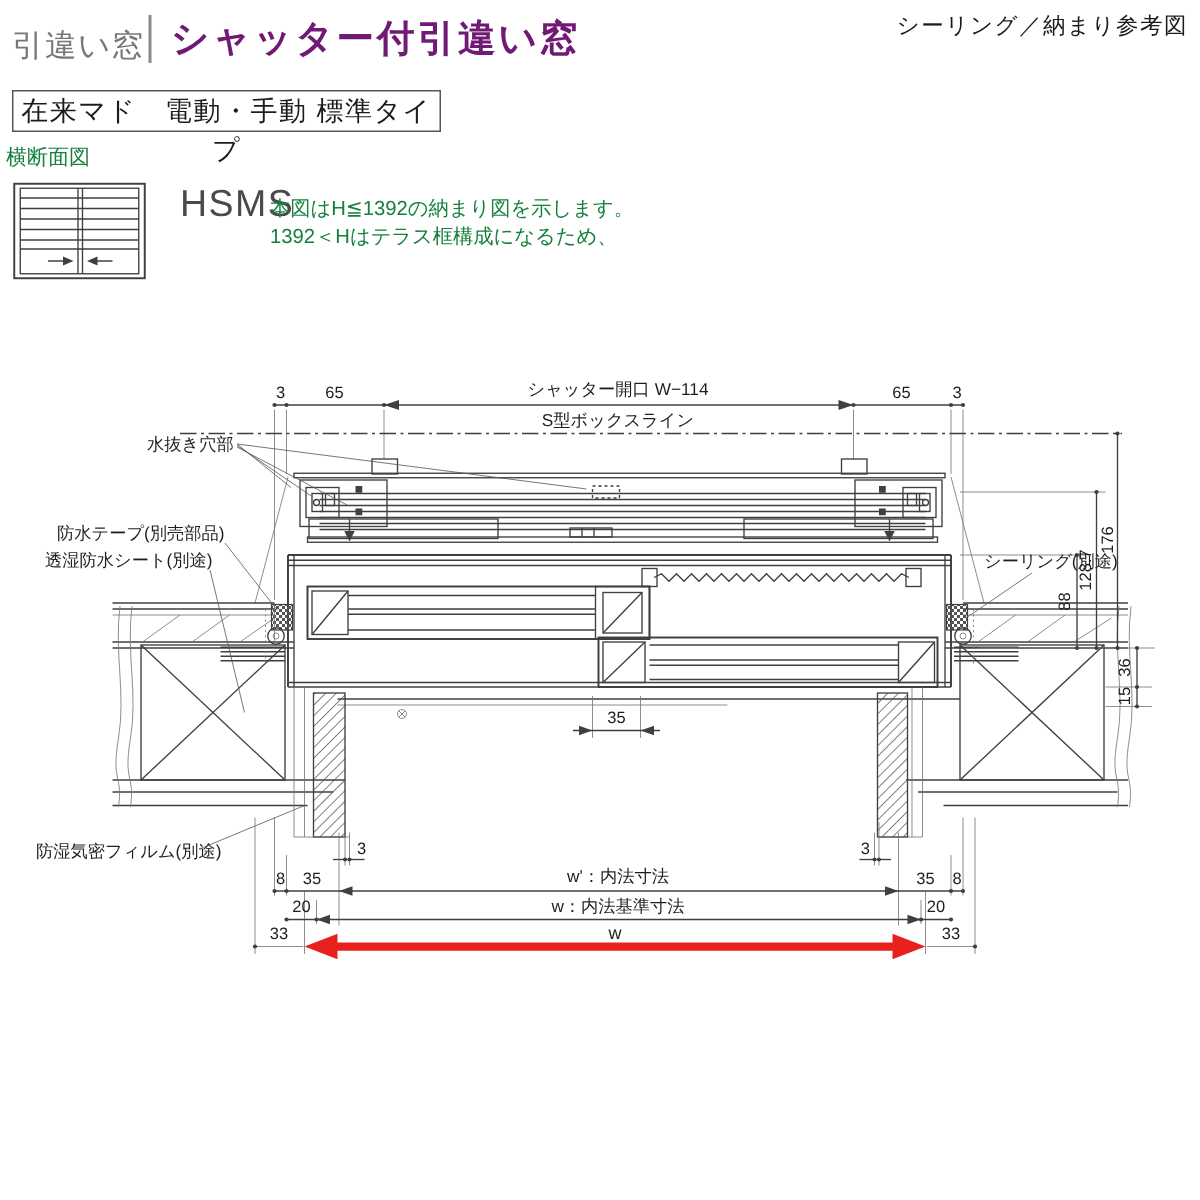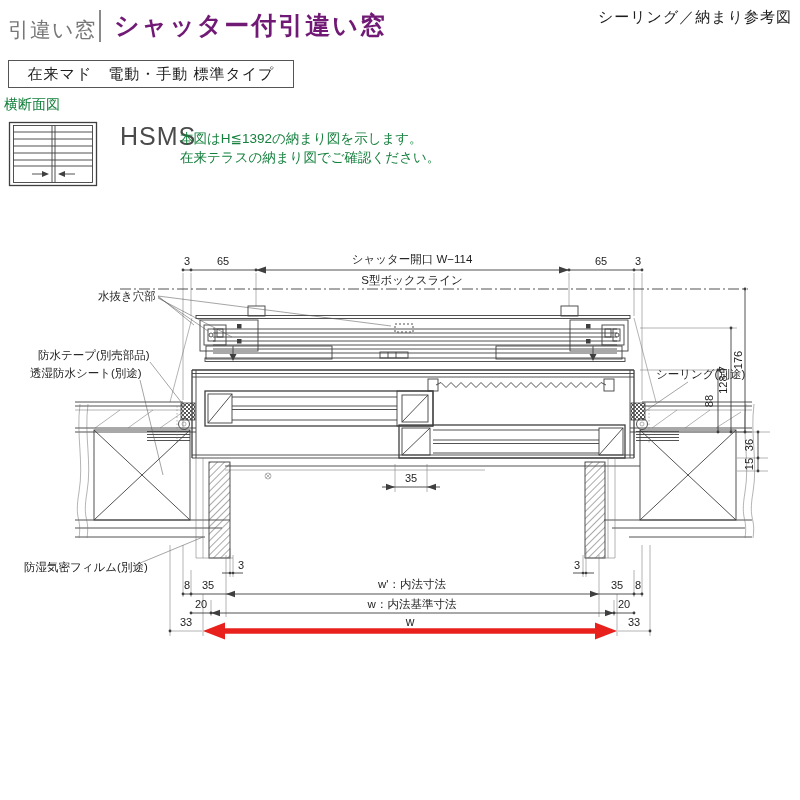--- a/index.html
+++ b/index.html
@@ -6,21 +6,21 @@
   body{
     width:800px;height:800px;background:#ffffff;position:relative;overflow:hidden;
     font-family:"Liberation Sans","DejaVu Sans",sans-serif;color:#222;
   }
   .abs{position:absolute;}
   .category{left:8px;top:16px;font-size:21px;color:#777;letter-spacing:1px;}
   .divider{left:99px;top:10px;width:2px;height:32px;background:#8a8a8a;}
   .title{left:114px;top:9px;font-size:25px;font-weight:600;color:#701a75;letter-spacing:2px;}
   .corner{right:8px;top:8px;font-size:15px;color:#1c1c1c;letter-spacing:1px;}
   .type-box{left:8px;top:60px;width:284px;height:26px;border:1px solid #555;
-    text-align:center;line-height:26px;font-size:15px;color:#1c1c1c;letter-spacing:1px;}
+    text-align:center;line-height:26px;font-size:18px;color:#1c1c1c;letter-spacing:1px;}
   .section-label{left:4px;top:96px;font-size:14px;color:#15803d;}
   .hsms-icon{left:8px;top:121px;}
   .hsms-code{left:120px;top:122px;font-size:25px;color:#4a4a4a;letter-spacing:1px;}
   .notes{left:180px;top:113px;font-size:13.5px;line-height:19px;color:#15803d;margin-top:16px;}
   svg text{fill:#1e1e1e;font-size:11px;font-family:"Liberation Sans","DejaVu Sans",sans-serif;}
   svg .lbl{font-size:11.5px;}
   .ln{stroke:#3f3f3f;stroke-width:0.9;fill:none;}
   .lb{stroke:#3f3f3f;stroke-width:1.3;fill:none;}
   .tn{stroke:#767676;stroke-width:0.55;fill:none;}
   .ld{stroke:#5a5a5a;stroke-width:0.55;fill:none;}
@@ -52,21 +52,21 @@
       <line x1="24" y1="53" x2="37" y2="53" class="ln"></line>
       <polygon points="41,53 34,50 34,56" class="tk"></polygon>
       <line x1="54" y1="53" x2="67" y2="53" class="ln"></line>
       <polygon points="50,53 57,50 57,56" class="tk"></polygon>
     </g>
   </svg>
 </div>
 <div class="abs hsms-code">HSMS</div>
 <div class="abs notes">
   <div>本図はH≦1392の納まり図を示します。</div>
-  <div>在来テラスの納まり図でご確認ください。</div>
+  <div>1392＜Hはテラス框構成になるため、</div>
 </div>
 
 <svg class="abs" style="left:0;top:228px;" width="800" height="440" viewBox="0 228 800 440">
   <defs>
     <pattern id="hatch" patternUnits="userSpaceOnUse" width="5" height="5" patternTransform="rotate(45)">
       <line x1="0" y1="0" x2="0" y2="5" stroke="#555" stroke-width="1"></line>
     </pattern>
     <pattern id="check" patternUnits="userSpaceOnUse" width="4" height="4">
       <rect width="2" height="2" fill="#555"></rect>
         <rect x="2" y="2" width="2" height="2" fill="#555"></rect>

